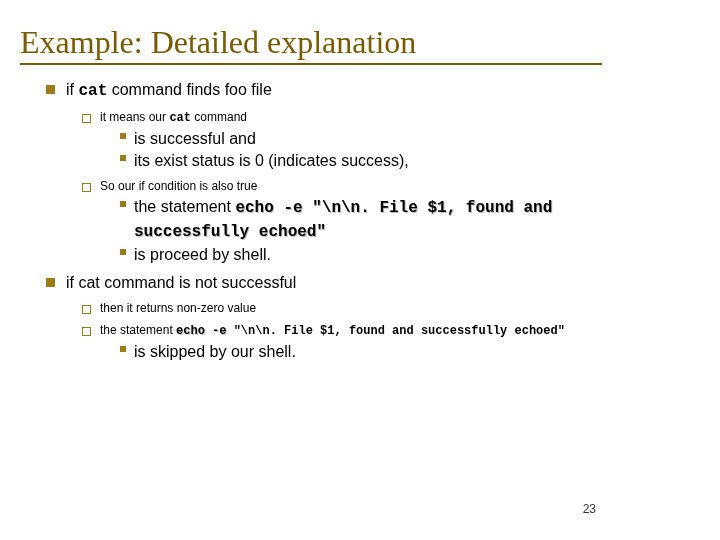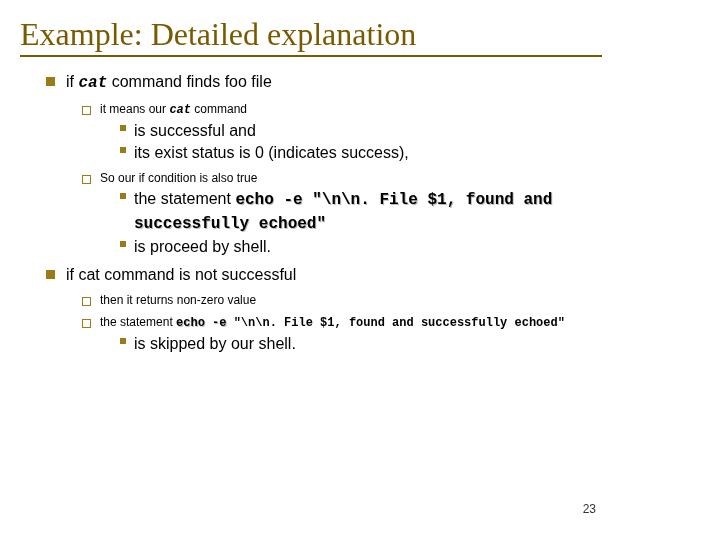--- a/index.html
+++ b/index.html
@@ -6,21 +6,21 @@
     margin: 0;
     padding: 0;
     width: 720px;
     height: 540px;
     background: #fff;
     font-family: "Times New Roman", Times, serif;
     color: #000;
     position: relative;
   }
   .slide {
-    padding: 12px 20px 0 20px;
+    padding: 20px 20px 0 20px;
     box-sizing: border-box;
     width: 622px;
     height: 540px;
     position: relative;
   }
   .title {
     font-size: 32px;
     color: #7a5a00;
     margin: 4px 0 2px 0;
     font-weight: normal;
@@ -60,21 +60,21 @@
   
   .l3 { padding-left: 114px; font-size: 16px; margin-top: 1px; margin-bottom: 1px; }
   .l3::before {
     content: "";
     position: absolute;
     left: 100px; top: 5px;
     width: 6px; height: 6px;
     background: #9a7b18;
   }
   .mono { font-family: "Courier New", Courier, monospace; font-weight: bold; }
-  .mono-it { font-family: "Courier New", Courier, monospace; font-weight: bold; font-style: italic; }
+  .mono-it { font-family: "Courier New", Courier, monospace; font-weight: bold; }
   .shadow { text-shadow: 1px 1px 0 #bdbdbd; }
   .pagenum {
     position: absolute;
     right: 26px;
     bottom: 24px;
     font-family: Arial, Helvetica, sans-serif;
     font-size: 12px;
     color: #333;
   }
 </style>

